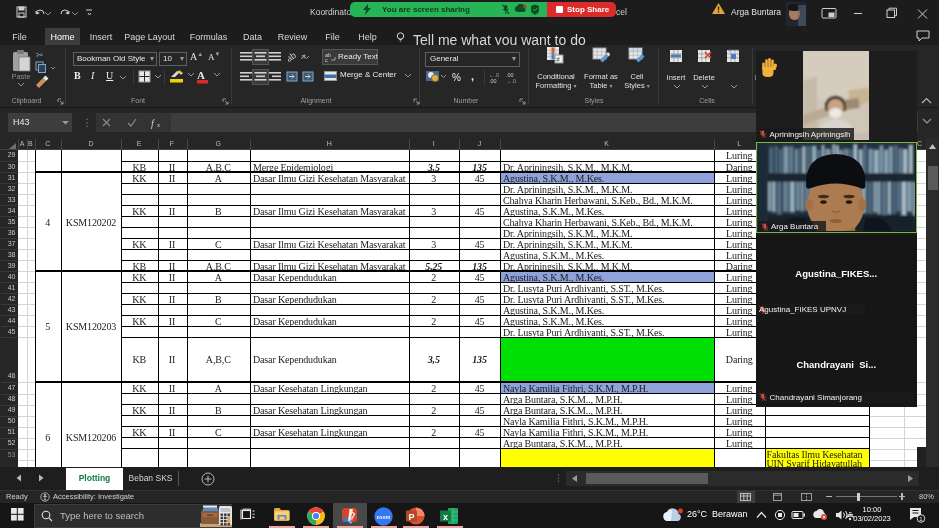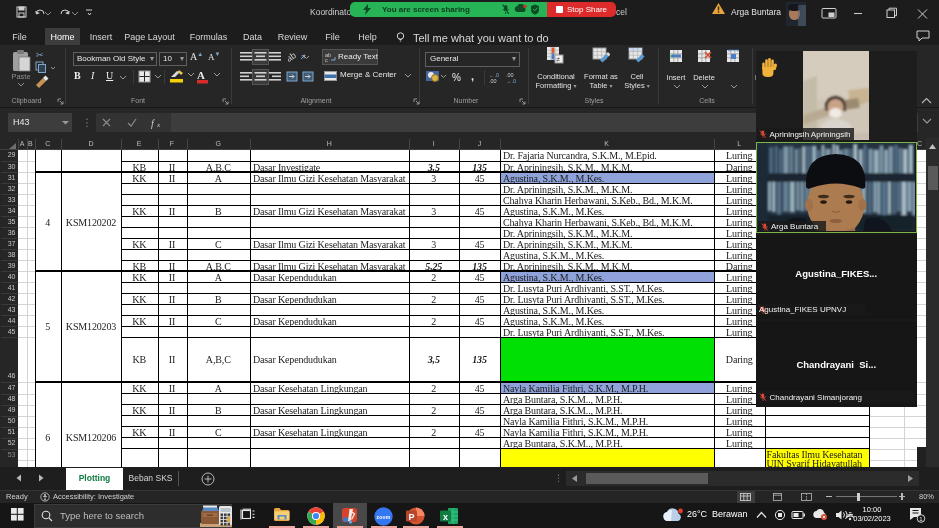--- a/index.html
+++ b/index.html
@@ -45,21 +45,21 @@
           <line x1="0.5" y1="0.5" x2="7" y2="10" stroke="#0c4d26" stroke-width="1.2"></line>
           <path d="M15 8 a3 3 0 0 1 .5-5.9 A3.6 3.6 0 0 1 22.5 3.5 2.6 2.6 0 0 1 22 8 z"></path>
           <circle cx="23" cy="2.5" r="1.8" fill="#c0392b"></circle>
           <path d="M33 0.5 l4 1.5 v4 c0 2.5-2 4-4 4.7 -2-.7-4-2.2-4-4.7 v-4 z"></path>
           <path d="M31.2 5 l1.5 1.7 2.8-3" stroke="#27b456" stroke-width="1" fill="none"></path>
         </g>
       </svg>
     </div>
 <div style="left:547px;top:2px;width:69px;height:14.5px;background:#dd2b2b;border-radius:0 5px 5px 0"></div>
 <div style="left:556px;top:6.2px;width:6.5px;height:6.5px;background:#fff;border-radius:1px"></div>
-<div style="left:567px;top:4.5px;width:72px;height:10px;color:#fff;font-size:8px;font-weight:normal;white-space:nowrap">Stop Share</div>
+<div style="left:567px;top:4.5px;width:72px;height:10px;color:#fff;font-size:8px;font-weight:bold;white-space:nowrap">Stop Share</div>
 <div style="left:712px;top:3px;width:13px;height:11px">
       <svg width="13" height="11">
         <path d="M6.5 0 L13 11 H0 Z" fill="#e8a33d"></path>
         <rect x="5.8" y="3.4" width="1.4" height="4" fill="#3a2a00"></rect>
         <rect x="5.8" y="8.3" width="1.4" height="1.4" fill="#3a2a00"></rect>
       </svg>
     </div>
 <div style="left:731px;top:7px;width:52px;height:12px;color:#e2e2e2;font-size:8.5px;white-space:nowrap">Arga Buntara</div>
 <div style="left:786px;top:1.5px;width:20px;height:24px;background:#20262e;overflow:hidden">
       <div style="left:3px;top:5px;width:11px;height:13px;background:#a8795a;border-radius:45%"></div>
@@ -88,21 +88,21 @@
 <div style="left:235.5px;top:31.5px;width:34px;height:12px;color:#d8d8d8;font-size:9px;text-align:center;white-space:nowrap">Data</div>
 <div style="left:269.5px;top:31.5px;width:46px;height:12px;color:#d8d8d8;font-size:9px;text-align:center;white-space:nowrap">Review</div>
 <div style="left:315.5px;top:31.5px;width:34px;height:12px;color:#d8d8d8;font-size:9px;text-align:center;white-space:nowrap">File</div>
 <div style="left:350.5px;top:31.5px;width:34px;height:12px;color:#d8d8d8;font-size:9px;text-align:center;white-space:nowrap">Help</div>
 <div style="left:395px;top:30.5px;width:11px;height:12px">
       <svg width="11" height="12">
         <circle cx="5.5" cy="5" r="3.2" stroke="#d8d8d8" fill="none"></circle>
         <path d="M4.3 8.5 h2.4 M4.8 10 h1.4" stroke="#d8d8d8"></path>
       </svg>
     </div>
-<div style="left:413px;top:31.5px;width:120px;height:12px;color:#d8d8d8;font-size:11px;white-space:nowrap">Tell me what you want to do</div>
+<div style="left:413px;top:31.5px;width:120px;height:12px;color:#d8d8d8;font-size:14px;white-space:nowrap">Tell me what you want to do</div>
 <div style="left:916px;top:30px;width:14px;height:12px">
       <svg width="14" height="12">
         <path d="M1 1 h12 v7 h-7 l-3 3 v-3 h-2 z" stroke="#cfcfcf" fill="none"></path>
       </svg>
     </div>
 <div style="left:0px;top:45px;width:939px;height:63px;background:#262626;border-bottom:1px solid #171717"></div>
 <div style="left:64.5px;top:48px;width:1px;height:56px;background:#3a3a3a"></div>
 <div style="left:231px;top:48px;width:1px;height:56px;background:#3a3a3a"></div>
 <div style="left:419px;top:48px;width:1px;height:56px;background:#3a3a3a"></div>
 <div style="left:527.5px;top:48px;width:1px;height:56px;background:#3a3a3a"></div>
@@ -563,26 +563,25 @@
 <div style="left:121px;top:393.3px;width:747.7px;height:1px;background:#000"></div>
 <div style="left:121px;top:404.3px;width:747.7px;height:1px;background:#000"></div>
 <div style="left:121px;top:415.3px;width:747.7px;height:1px;background:#000"></div>
 <div style="left:121px;top:426.3px;width:747.7px;height:1px;background:#000"></div>
 <div style="left:121px;top:437.3px;width:747.7px;height:1px;background:#000"></div>
 <div style="left:121px;top:448.3px;width:747.7px;height:1px;background:#000"></div>
 <div style="left:121px;top:150.4px;width:0px;height:0px;"></div>
 <div style="left:34.5px;top:170.8px;width:834.2px;height:2px;background:#000"></div>
 <div style="left:34.5px;top:269.8px;width:834.2px;height:2px;background:#000"></div>
 <div style="left:34.5px;top:381.3px;width:834.2px;height:2px;background:#000"></div>
-<div class="t" style="left:503px;top:150.4px;width:210.5px;height:11.1px;line-height:11.1px;">Dr. Fajaria Nurcandra, S.K.M., M.Epid.</div>
 <div class="t tc" style="left:713.5px;top:150.4px;width:51.5px;height:11.1px;line-height:11.1px;">Luring</div>
 <div class="t tc" style="left:121px;top:161.5px;width:36.5px;height:11px;line-height:11px;">KB</div>
 <div class="t tc" style="left:157.5px;top:161.5px;width:29px;height:11px;line-height:11px;">II</div>
 <div class="t tc" style="left:186.5px;top:161.5px;width:63.5px;height:11px;line-height:11px;">A,B,C</div>
-<div class="t" style="left:253px;top:161.5px;width:155.5px;height:11px;line-height:11px;">Dasar Investigate</div>
+<div class="t" style="left:253px;top:161.5px;width:155.5px;height:11px;line-height:11px;">Merge Epidemiologi</div>
 <div class="t tc" style="left:408.5px;top:161.5px;width:50.5px;height:11px;line-height:11px;font-weight:bold;font-style:italic">3,5</div>
 <div class="t tc" style="left:459px;top:161.5px;width:41px;height:11px;line-height:11px;font-weight:bold;font-style:italic">135</div>
 <div class="t" style="left:503px;top:161.5px;width:210.5px;height:11px;line-height:11px;">Dr. Apriningsih, S.K.M., M.K.M.</div>
 <div class="t tc" style="left:713.5px;top:161.5px;width:51.5px;height:11px;line-height:11px;">Daring</div>
 <div class="t tc" style="left:121px;top:172.5px;width:36.5px;height:11px;line-height:11px;">KK</div>
 <div class="t tc" style="left:157.5px;top:172.5px;width:29px;height:11px;line-height:11px;">II</div>
 <div class="t tc" style="left:186.5px;top:172.5px;width:63.5px;height:11px;line-height:11px;">A</div>
 <div class="t" style="left:253px;top:172.5px;width:155.5px;height:11px;line-height:11px;">Dasar Ilmu Gizi Kesehatan Masyarakat</div>
 <div class="t tc" style="left:408.5px;top:172.5px;width:50.5px;height:11px;line-height:11px;">3</div>
 <div class="t tc" style="left:459px;top:172.5px;width:41px;height:11px;line-height:11px;">45</div>

